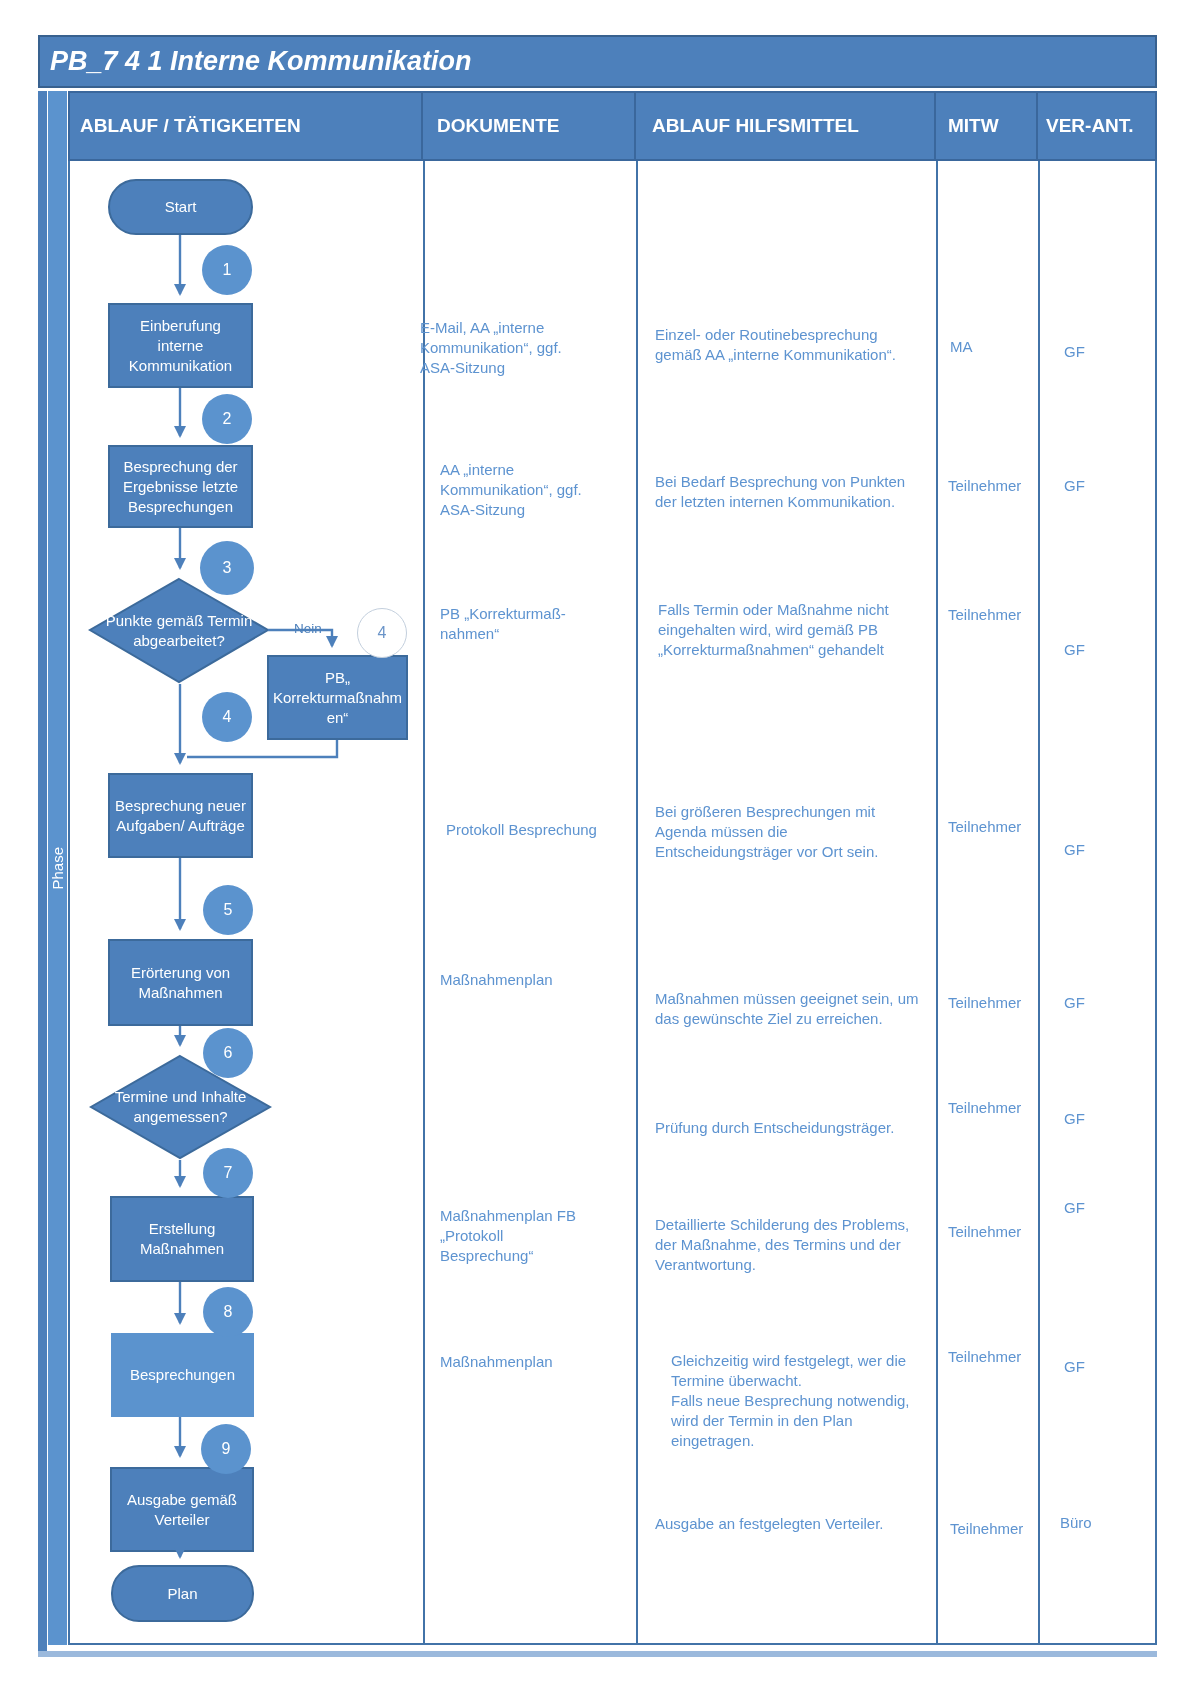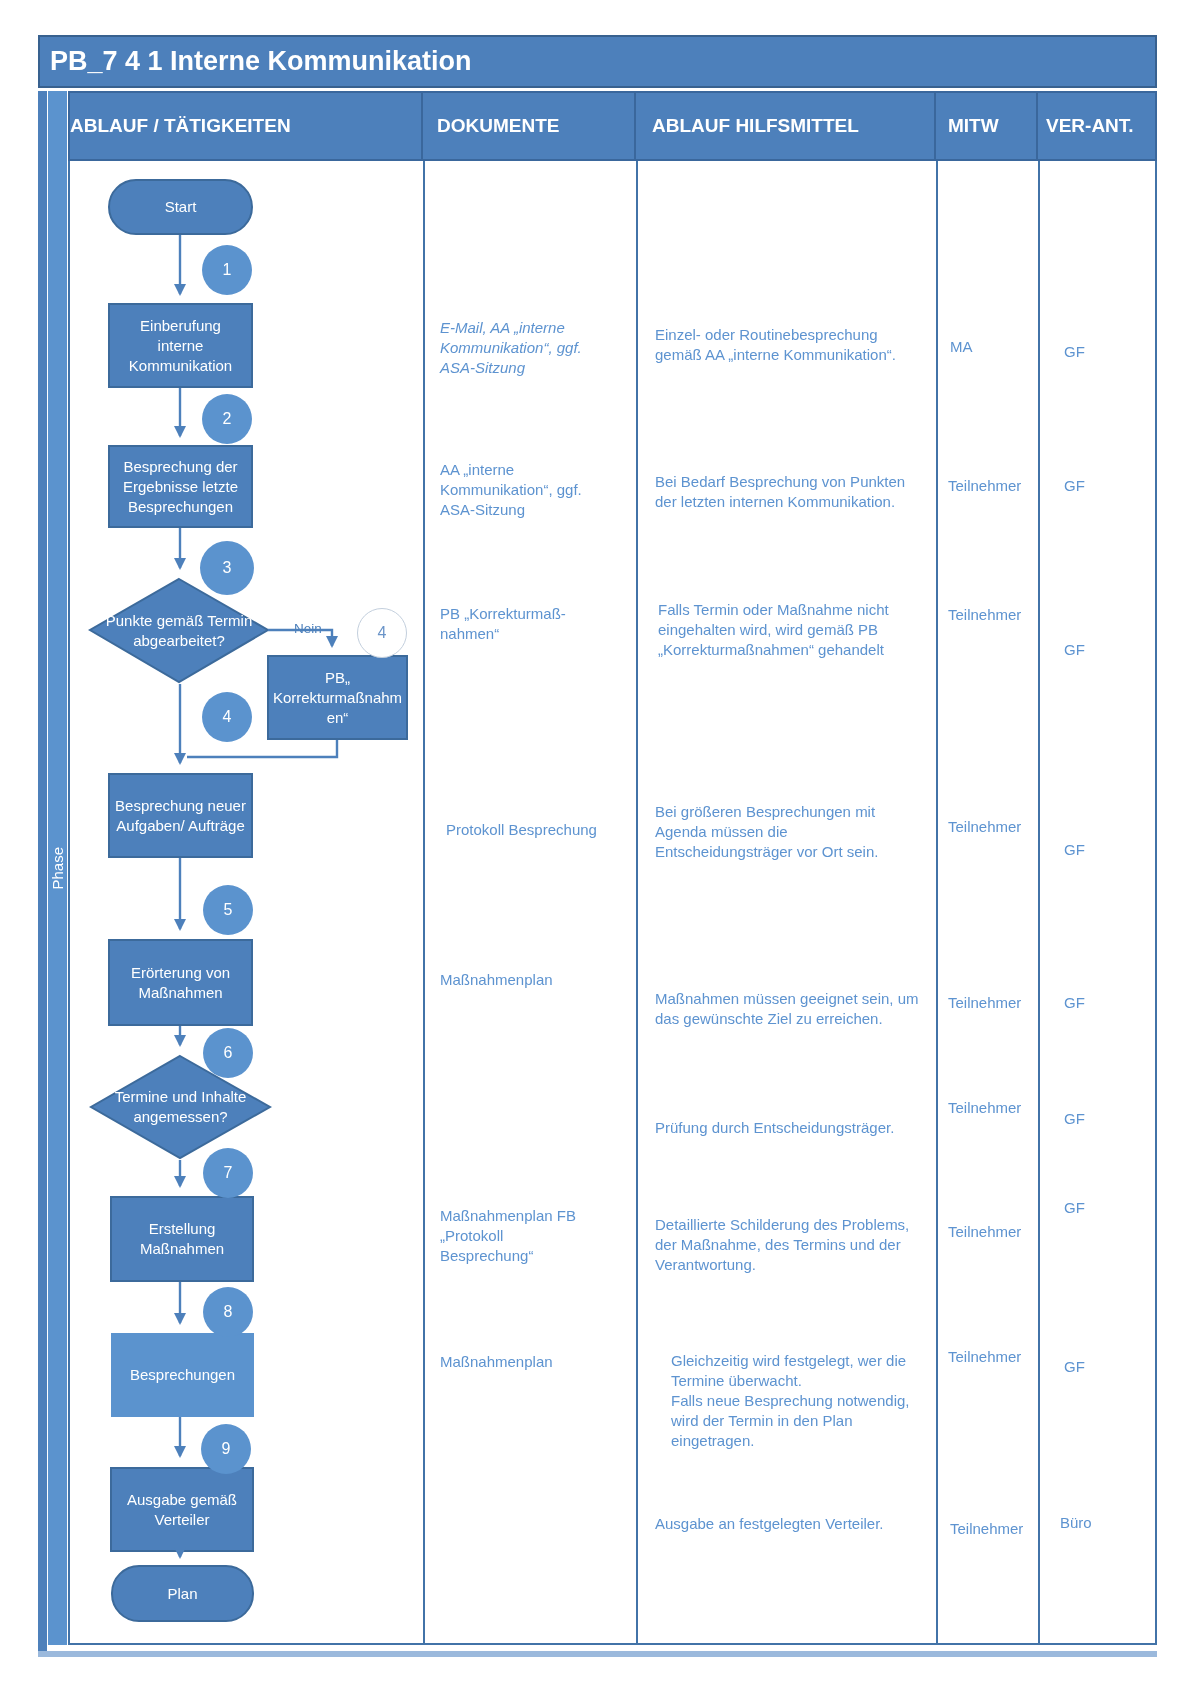--- a/index.html
+++ b/index.html
@@ -7,21 +7,21 @@
     width:1190px;height:1684px;position:relative;background:#ffffff;
     font-family:"Liberation Sans", sans-serif;overflow:hidden;
   }
   .abs{position:absolute;box-sizing:border-box;}
   
   .titlebar{
     left:38px;top:35px;width:1119px;height:53px;
     background:#4d80bb;border:2px solid #38618f;
     display:flex;align-items:center;padding-left:10px;
   }
-  .titlebar span{color:#ffffff;font-size:27px;font-weight:bold;letter-spacing:0px;}
+  .titlebar span{color:#ffffff;font-size:27px;font-weight:bold;letter-spacing:0px;font-style:italic;}
   
   .left-band{left:38px;top:91px;width:9px;height:1566px;background:#4d80bb;}
   .bottom-band{left:38px;top:1651px;width:1119px;height:6px;background:#9bb9dc;}
   
   .phase-strip{
     left:48px;top:91px;width:19px;height:1554px;background:#5b93ce;
     display:flex;align-items:center;justify-content:center;
   }
   .phase-strip span{
     writing-mode:vertical-rl;transform:rotate(180deg);
@@ -72,21 +72,21 @@
     <span>PB_7 4 1 Interne Kommunikation</span>
   </div>
 
   <div class="abs left-band"></div>
   <div class="abs bottom-band"></div>
 
   <div class="abs phase-strip">
     <span>Phase</span>
   </div>
 
-  <div class="abs hcell" style="left:68px;width:355px;">
+  <div class="abs hcell" style="left:68px;width:355px;padding-left:10px;">
       <span>ABLAUF / TÄTIGKEITEN</span>
     </div>
   <div class="abs hcell" style="left:421px;width:215px;padding-left:14px;">
       <span>DOKUMENTE</span>
     </div>
   <div class="abs hcell" style="left:634px;width:302px;padding-left:16px;">
       <span>ABLAUF HILFSMITTEL</span>
     </div>
   <div class="abs hcell" style="left:934px;width:104px;padding-left:12px;text-align:right;">
       <span>MITW</span>
@@ -185,21 +185,21 @@
   <div class="abs badge" style="left:202px;top:394px;">2</div>
   <div class="abs badge badge-big" style="left:200px;top:541px;">3</div>
   <div class="abs badge badge-white" style="left:357px;top:608px;">4</div>
   <div class="abs badge" style="left:202px;top:692px;">4</div>
   <div class="abs badge" style="left:203px;top:885px;">5</div>
   <div class="abs badge" style="left:203px;top:1028px;">6</div>
   <div class="abs badge" style="left:203px;top:1148px;">7</div>
   <div class="abs badge" style="left:203px;top:1287px;">8</div>
   <div class="abs badge" style="left:201px;top:1424px;">9</div>
 
-  <div class="abs celltext" style="left:440px;top:318px;width:158px;font-style:italic;">E-Mail, AA „interne Kommunikation“, ggf. ASA-Sitzung</div>
+  <div class="abs celltext" style="left:420px;top:318px;width:158px;">E-Mail, AA „interne Kommunikation“, ggf. ASA-Sitzung</div>
   <div class="abs celltext" style="left:440px;top:460px;width:158px;">AA „interne Kommunikation“, ggf. ASA-Sitzung</div>
   <div class="abs celltext" style="left:440px;top:604px;width:158px;">PB „Korrekturmaß-nahmen“</div>
   <div class="abs celltext" style="left:446px;top:820px;width:170px;">Protokoll Besprechung</div>
   <div class="abs celltext" style="left:440px;top:970px;width:158px;">Maßnahmenplan</div>
   <div class="abs celltext" style="left:440px;top:1206px;width:158px;">Maßnahmenplan FB „Protokoll Besprechung“</div>
   <div class="abs celltext" style="left:440px;top:1352px;width:158px;">Maßnahmenplan</div>
 
   <div class="abs celltext" style="left:655px;top:325px;width:268px;">Einzel- oder Routinebesprechung gemäß AA „interne Kommunikation“.</div>
   <div class="abs celltext" style="left:655px;top:472px;width:268px;">Bei Bedarf Besprechung von Punkten der letzten internen Kommunikation.</div>
   <div class="abs celltext" style="left:658px;top:600px;width:268px;">Falls Termin oder Maßnahme nicht eingehalten wird, wird gemäß PB „Korrekturmaßnahmen“ gehandelt</div>

